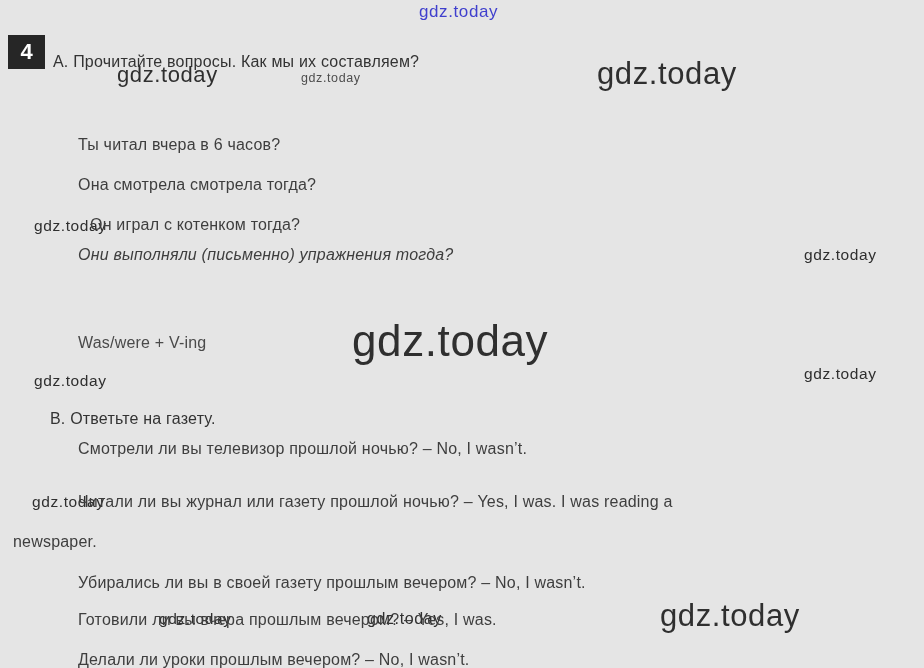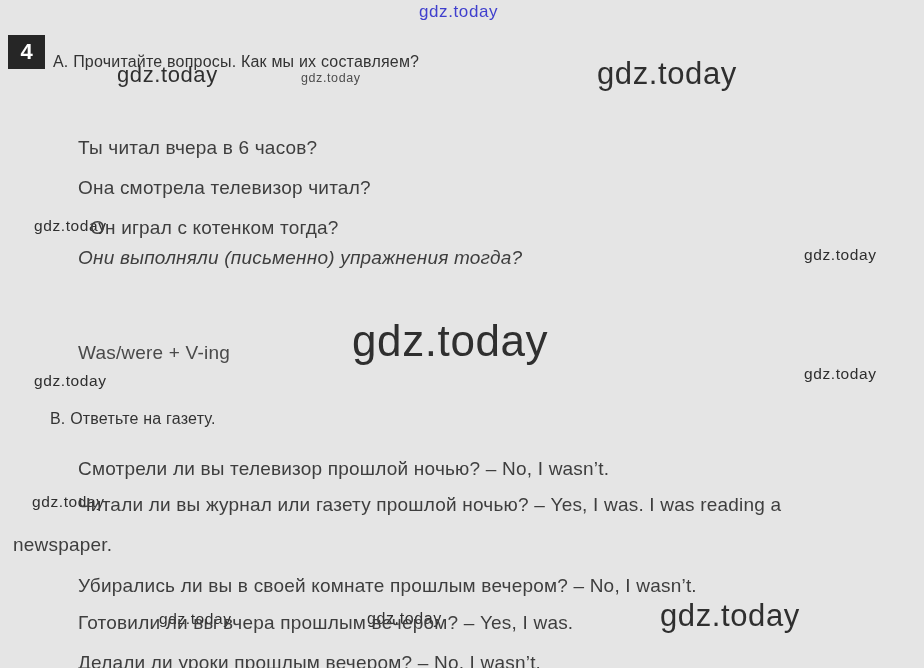--- a/index.html
+++ b/index.html
@@ -12,21 +12,21 @@
     width: 924px;
     height: 668px;
     background: #e5e5e5;
     overflow: hidden;
     font-family: "Liberation Sans", sans-serif;
   }
   .abs { position: absolute; white-space: nowrap; }
 
   
   .line {
-    font-size: 19px;
+    font-size: 16px;
     line-height: 24px;
     color: #3e3e3e;
     letter-spacing: 0.2px;
   }
   .rule-line { color: #4a4a4a; }
 
   
   .heading {
     font-size: 16px;
     line-height: 24px;
@@ -83,38 +83,38 @@
 
   <section>
     <div class="abs badge">
       <span>4</span>
     </div>
 
     <h1 class="abs heading" style="left:53px; top:39px;">А. Прочитайте вопросы. Как мы их составляем?</h1>
 
     <p class="abs line" style="left:78px; top:117px;">Ты читал вчера в 6 часов?</p>
 
-    <p class="abs line" style="left:78px; top:157px;">Она смотрела телевизор читал?</p>
+    <p class="abs line" style="left:78px; top:157px;">Она смотрела смотрела тогда?</p>
 
     <p class="abs line" style="left:90px; top:197px;">Он играл с котенком тогда?</p>
 
     <p class="abs line" style="left:78px; top:227px;font-style:italic;">Они выполняли (письменно) упражнения тогда?</p>
 
-    <p class="abs line rule-line" style="left:78px; top:322px;">Was/were + V-ing</p>
+    <p class="abs line rule-line" style="left:78px; top:315px;">Was/were + V-ing</p>
   </section>
 
   <section>
     <h2 class="abs heading" style="left:50px; top:394px;">В. Ответьте на газету.</h2>
 
-    <p class="abs line" style="left:78px; top:438px;">Смотрели ли вы телевизор прошлой ночью? – No, I wasn’t.</p>
+    <p class="abs line" style="left:78px; top:421px;">Смотрели ли вы телевизор прошлой ночью? – No, I wasn’t.</p>
 
     <p class="abs line" style="left:78px; top:474px;">Читали ли вы журнал или газету прошлой ночью? – Yes, I was. I was reading a</p>
 
     <p class="abs line" style="left:13px; top:514px;">newspaper.</p>
 
-    <p class="abs line" style="left:78px; top:555px;">Убирались ли вы в своей комнате прошлым вечером? – No, I wasn’t.</p>
+    <p class="abs line" style="left:78px; top:555px;">Убирались ли вы в своей газету прошлым вечером? – No, I wasn’t.</p>
 
     <p class="abs line" style="left:78px; top:592px;">Готовили ли вы вчера прошлым вечером? – Yes, I was.</p>
 
     <p class="abs line" style="left:78px; top:632px;">Делали ли уроки прошлым вечером? – No, I wasn’t.</p>
   </section>
 
 </main>
 
 </body></html>

